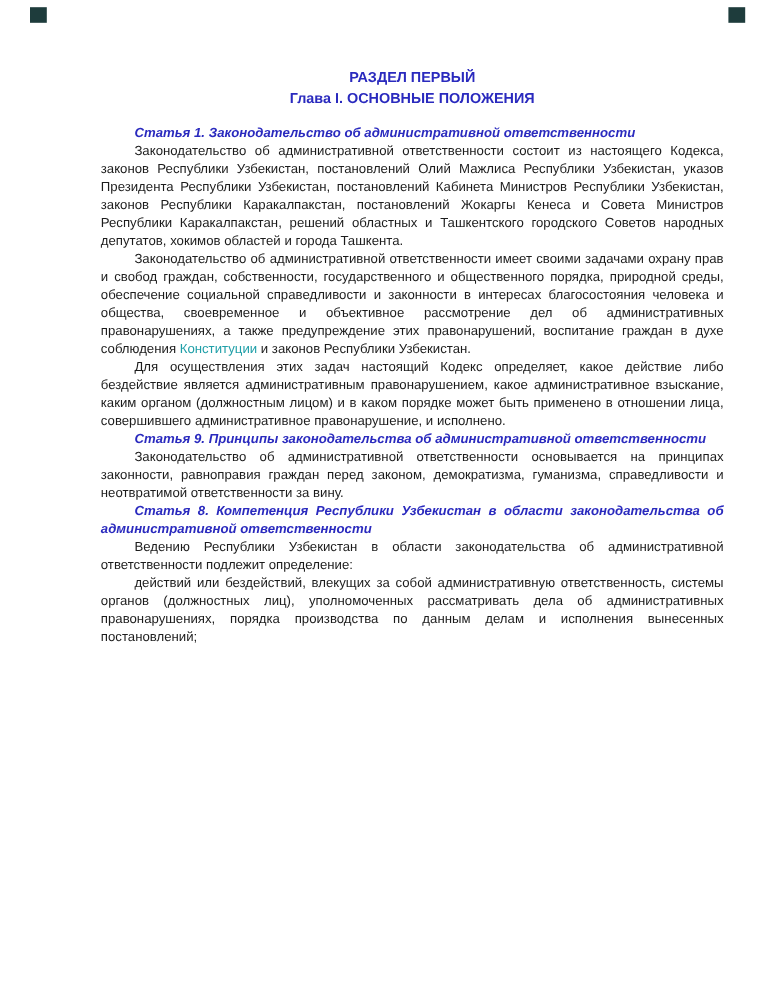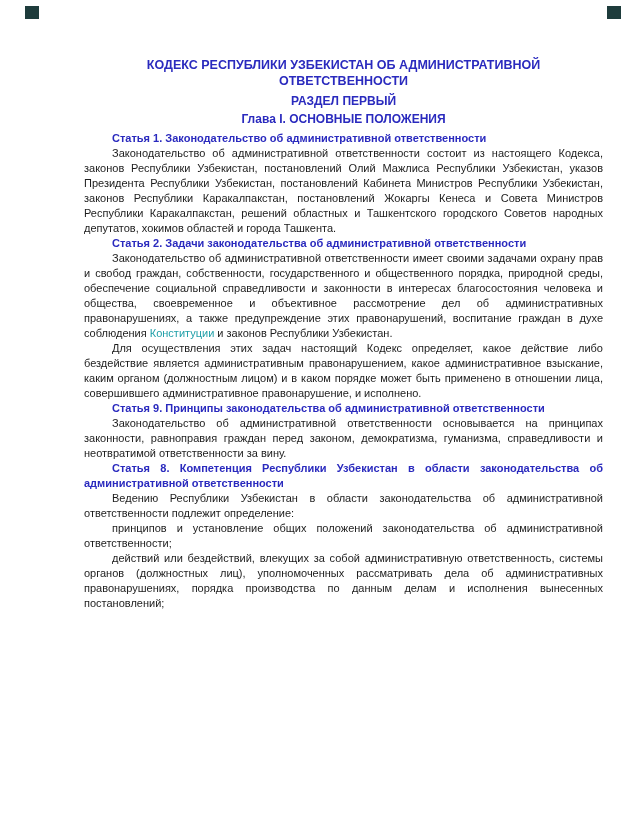--- a/index.html
+++ b/index.html
@@ -40,62 +40,60 @@
   }
   .center-line {
     margin: 0;
     font-size: 12px;
     line-height: 15px;
     font-weight: bold;
     text-align: center;
     color: var(--heading-color, #2A2ABE);
   }
   .chapter-line {
-    margin: 3px 0 4px 0;
+    margin: 3px 0 14px 0;
   }
   p {
     margin: 0;
     font-size: 11px;
     line-height: 15px;
     text-align: justify;
     text-indent: 28px;
     color: var(--body-color, #1C1C1C);
   }
   p.article-heading {
     font-weight: bold;
     color: var(--heading-color, #2A2ABE);
+    font-style: italic;
   }
   a.doc-link {
     color: var(--link-color, #1F9FA8);
     text-decoration: none;
     cursor: pointer;
   }
 </style>
 </head>
 <body>
 
 <div class="corner-marker left"></div>
 <div class="corner-marker right"></div>
 
 <div class="doc">
 
-  <div class="doc-title">КОДЕКС РЕСПУБЛИКИ УЗБЕКИСТАН ОБ АДМИНИСТРАТИВНОЙ ОТВЕТСТВЕННОСТИ</div>
 
   <div class="center-line">РАЗДЕЛ ПЕРВЫЙ</div>
 
   <div class="center-line chapter-line">Глава I. ОСНОВНЫЕ ПОЛОЖЕНИЯ</div>
 
   <p class="article-heading">Статья 1. Законодательство об административной ответственности</p>
   <p>Законодательство об административной ответственности состоит из настоящего Кодекса, законов Республики Узбекистан, постановлений Олий Мажлиса Республики Узбекистан, указов Президента Республики Узбекистан, постановлений Кабинета Министров Республики Узбекистан, законов Республики Каракалпакстан, постановлений Жокаргы Кенеса и Совета Министров Республики Каракалпакстан, решений областных и Ташкентского городского Советов народных депутатов, хокимов областей и города Ташкента.</p>
 
-  <p class="article-heading">Статья 2. Задачи законодательства об административной ответственности</p>
   <p><span>Законодательство об административной ответственности имеет своими задачами охрану прав и свобод граждан, собственности, государственного и общественного порядка, природной среды, обеспечение социальной справедливости и законности в интересах благосостояния человека и общества, своевременное и объективное рассмотрение дел об административных правонарушениях, а также предупреждение этих правонарушений, воспитание граждан в духе соблюдения </span><a class="doc-link">Конституции</a><span> и законов Республики Узбекистан.</span></p>
   <p>Для осуществления этих задач настоящий Кодекс определяет, какое действие либо бездействие является административным правонарушением, какое административное взыскание, каким органом (должностным лицом) и в каком порядке может быть применено в отношении лица, совершившего административное правонарушение, и исполнено.</p>
 
   <p class="article-heading">Статья 9. Принципы законодательства об административной ответственности</p>
   <p>Законодательство об административной ответственности основывается на принципах законности, равноправия граждан перед законом, демократизма, гуманизма, справедливости и неотвратимой ответственности за вину.</p>
 
   <p class="article-heading">Статья 8. Компетенция Республики Узбекистан в области законодательства об административной ответственности</p>
   <p>Ведению Республики Узбекистан в области законодательства об административной ответственности подлежит определение:</p>
-  <p>принципов и установление общих положений законодательства об административной ответственности;</p>
   <p>действий или бездействий, влекущих за собой административную ответственность, системы органов (должностных лиц), уполномоченных рассматривать дела об административных правонарушениях, порядка производства по данным делам и исполнения вынесенных постановлений;</p>
 
 </div>
 
 </body></html>

